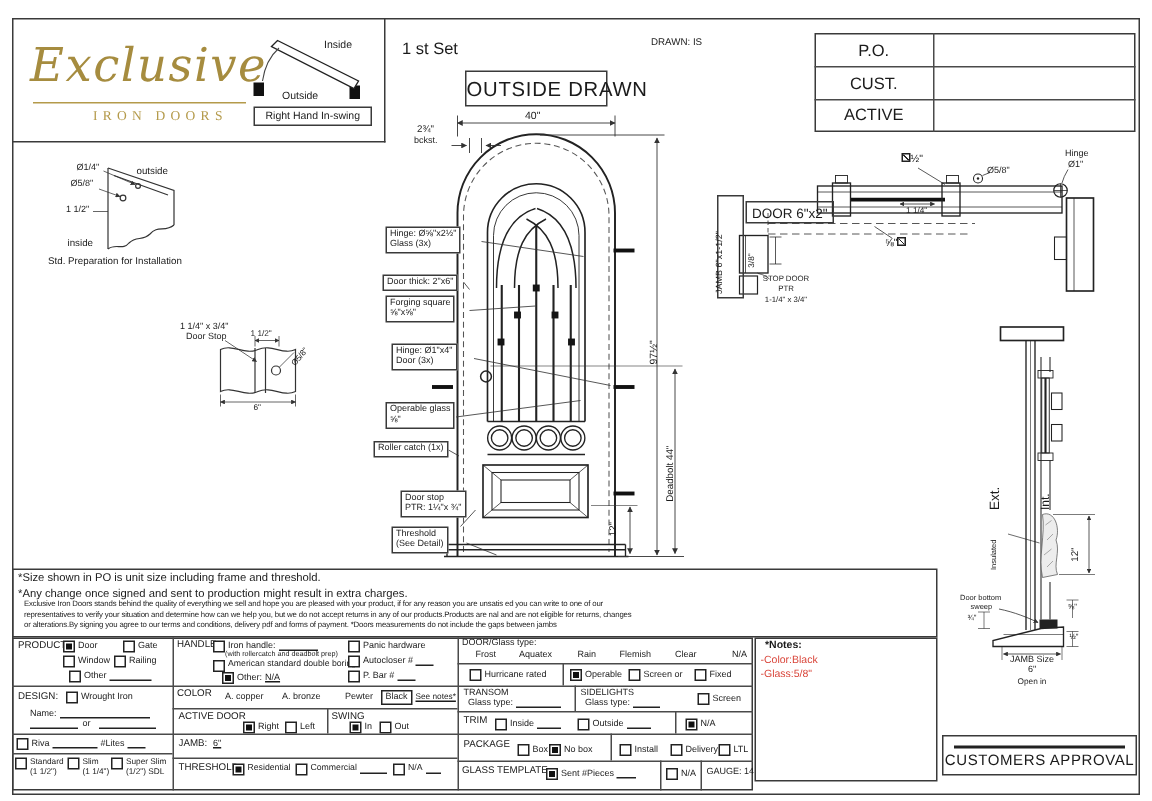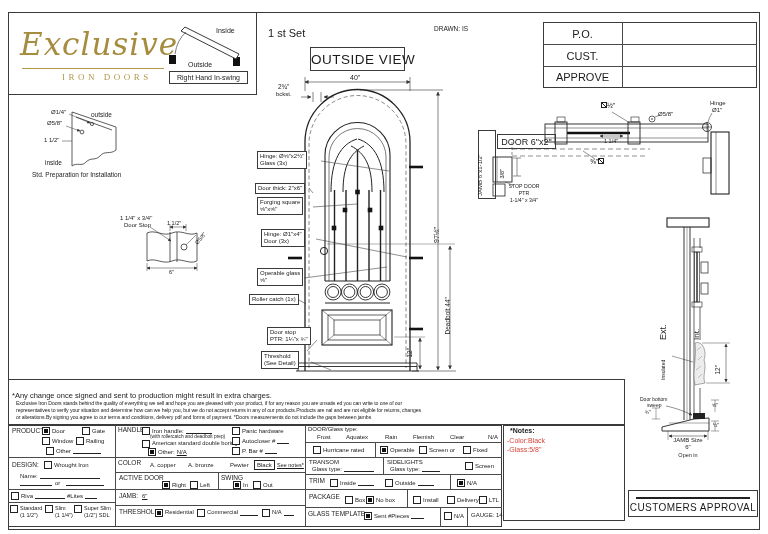--- a/index.html
+++ b/index.html
@@ -258,30 +258,30 @@
 
   <div class="logo-script" style="left:20px;top:26px;">Exclusive</div>
   <div class="gold-line" style="left:22px;top:68px;width:142px;"></div>
   <div class="logo-sub" style="left:62px;top:72px;">IRON DOORS</div>
 
   <div class="t f7" style="left:216px;top:27px;">Inside</div>
   <div class="t f7" style="left:188px;top:61px;">Outside</div>
   <div class="box t f7 ctr" style="left:169px;top:71px;width:79px;height:13px;line-height:12px;">Right Hand In-swing</div>
 
   <div class="t f11" style="left:268px;top:27px;">1 st Set</div>
-  <div class="box t f13 ctr" style="left:310px;top:47px;width:95px;height:24px;line-height:23px;border-width:1.4px;letter-spacing:0.5px;">OUTSIDE VIEW</div>
+  <div class="box t f13 ctr" style="left:310px;top:47px;width:95px;height:24px;line-height:23px;border-width:1.4px;letter-spacing:0.5px;">OUTSIDE DRAWN</div>
   <div class="t f65" style="left:434px;top:25px;">DRAWN: IS</div>
 
   <div class="box" style="left:543px;top:22px;width:214px;height:66px;"></div>
   <div class="vl" style="left:622px;top:22px;height:66px;"></div>
   <div class="hl" style="left:543px;top:44px;width:214px;"></div>
   <div class="hl" style="left:543px;top:66px;width:214px;"></div>
   <div class="t f11 ctr" style="left:543px;top:28px;width:79px;">P.O.</div>
   <div class="t f11 ctr" style="left:543px;top:50px;width:79px;">CUST.</div>
-  <div class="t f11 ctr" style="left:543px;top:71px;width:79px;">APPROVE</div>
+  <div class="t f11 ctr" style="left:543px;top:71px;width:79px;">ACTIVE</div>
   <div class="t ctr" style="left:622px;top:70px;width:135px;font-size:12px;"></div>
 
   <div class="t f6" style="left:51px;top:109px;">Ø1/4"</div>
   <div class="t f65" style="left:91px;top:111px;">outside</div>
   <div class="t f6" style="left:47px;top:120px;">Ø5/8"</div>
   <div class="t f6" style="left:44px;top:137px;">1 1/2"</div>
   <div class="t f65" style="left:45px;top:159px;">inside</div>
   <div class="t f65" style="left:32px;top:171px;">Std. Preparation for Installation</div>
 
   <div class="t f6" style="left:120px;top:215px;">1 1/4" x 3/4"</div>
@@ -351,20 +351,21 @@
   <div class="t f5" style="left:640px;top:397px;">Door bottom</div>
   <div class="t f5" style="left:647px;top:403px;">sweep</div>
   <div class="t f5" style="left:645px;top:410px;">¾"</div>
   <div class="t f5" style="left:712px;top:403px;">⅝"</div>
   <div class="t f5" style="left:713px;top:423px;">½"</div>
   <div class="t f6 ctr" style="left:663px;top:437px;width:50px;">JAMB Size</div>
   <div class="t f6 ctr" style="left:663px;top:444px;width:50px;">6"</div>
   <div class="t f55 ctr" style="left:663px;top:452px;width:50px;">Open in</div>
 
   <div class="box" style="left:8px;top:379px;width:617px;height:46px;"></div>
+  <div class="t" style="left:12px;top:381px;font-size:7.5px;">*Size shown in PO is unit size including frame and threshold.</div>
   <div class="t" style="left:12px;top:392px;font-size:7.5px;">*Any change once signed and sent to production might result in extra charges.</div>
   <div class="t f52" style="left:16px;top:401px;letter-spacing:-0.1px;">Exclusive Iron Doors stands behind the quality of everything we sell and hope you are pleased with your product, if for any reason you are unsatis ed you can write to one of our</div>
   <div class="t f52" style="left:16px;top:408px;letter-spacing:-0.1px;">representatives to verify your situation and determine how can we help you, but we do not accept returns in any of our products.Products are  nal and are not eligible for returns, changes</div>
   <div class="t f52" style="left:16px;top:415px;letter-spacing:-0.1px;">or alterations.By signing you agree to our terms and conditions, delivery pdf and forms of payment. *Doors measurements do not include the gaps between jambs</div>
 
   <div class="box" style="left:8px;top:425px;width:494px;height:102px;"></div>
   <div class="vl" style="left:115px;top:425px;height:102px;"></div>
   <div class="vl" style="left:305px;top:425px;height:102px;"></div>
   <div class="hl" style="left:305px;top:442px;width:197px;"></div>
   <div class="hl" style="left:8px;top:457px;width:494px;"></div>

